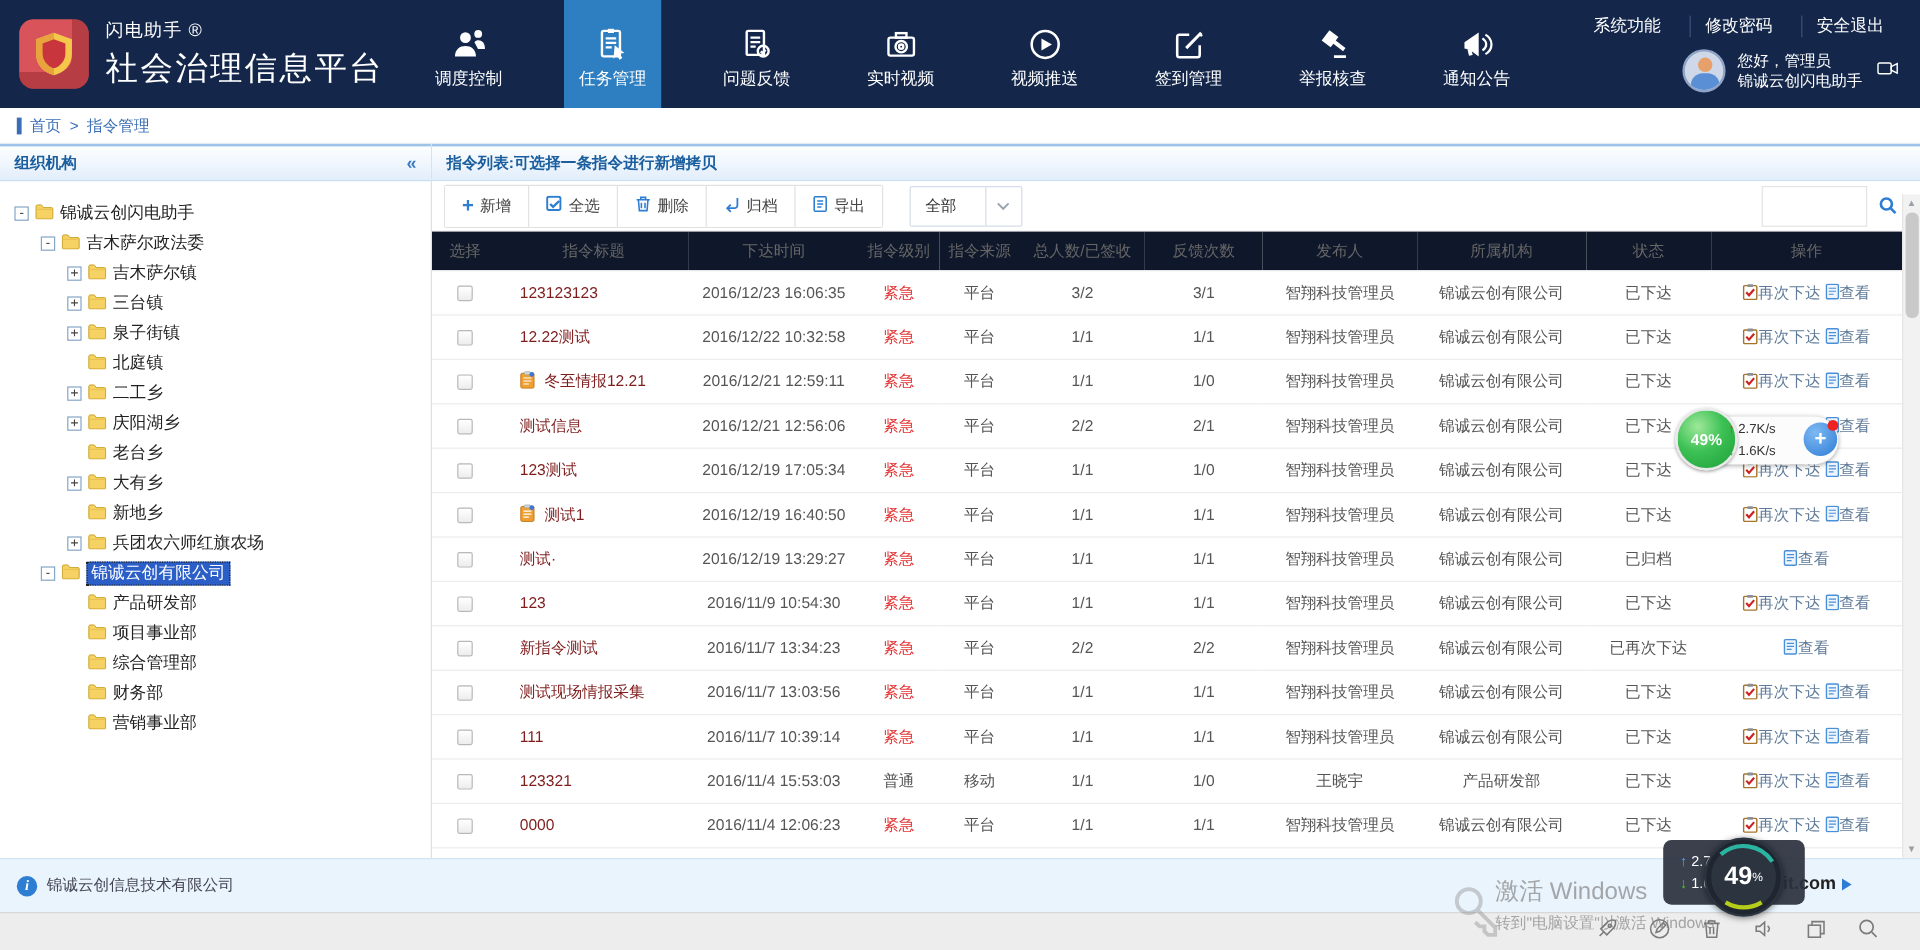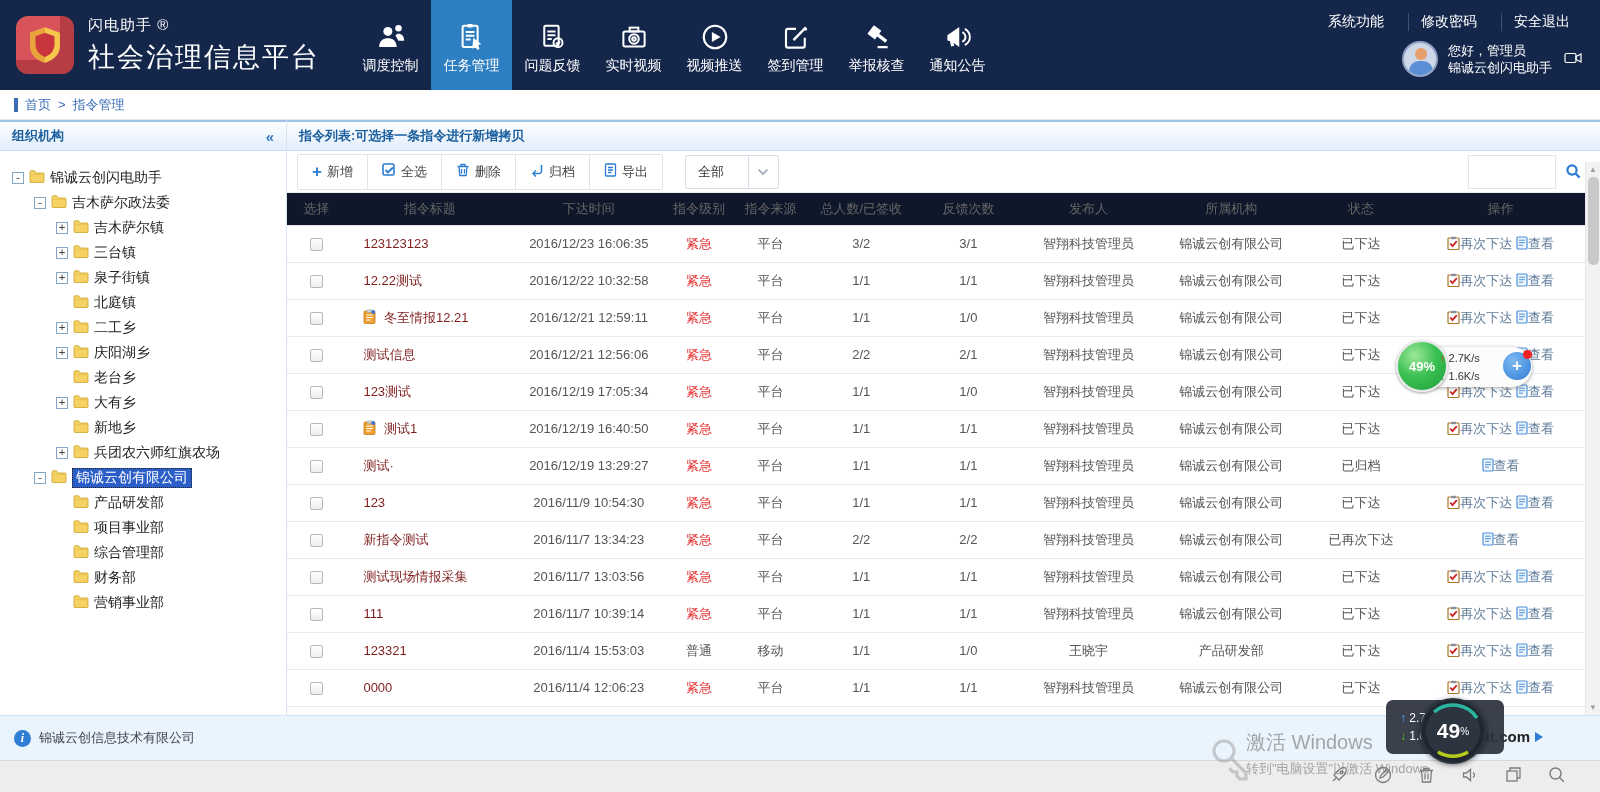--- a/index.html
+++ b/index.html
@@ -5,21 +5,21 @@
   * { margin:0; padding:0; box-sizing:border-box; }
   html,body { width:1600px; height:792px; overflow:hidden; font-family:"Liberation Sans","DejaVu Sans",sans-serif; background:#fff; }
 
   
   .header { height:90px; background:#14274b; display:flex; align-items:stretch; position:relative; }
   .logo-wrap { display:flex; align-items:center; padding:0 14px 0 16px; }
   .logo { width:58px; height:58px; border-radius:12px; background:#d8545a; position:relative; overflow:hidden; box-shadow:inset -14px -14px 0 rgba(120,20,30,.35); display:flex; align-items:center; justify-content:center; }
   .brand { display:flex; flex-direction:column; justify-content:center; color:#fff; margin-right:30px; }
   .brand-small { font-size:15px; letter-spacing:1px; margin-bottom:4px; }
   .brand-large { font-size:27px; letter-spacing:2px; font-weight:500; }
-  .nav { display:flex; align-items:stretch; }
+  .nav { display:flex; align-items:stretch;gap:39px; }
   .nav-item { width:81px; display:flex; flex-direction:column; align-items:center; justify-content:center; gap:5px; color:#fff; cursor:pointer; }
   .nav-item.active { background:#2e7fc1; }
   .nav-item .nv-ic { height:36px; display:flex; align-items:flex-end; }
   .nav-item .nv-lb { font-size:14px; }
   .hd-right { margin-left:auto; display:flex; flex-direction:column; justify-content:center; padding-right:18px; color:#fff; }
   .hd-links { display:flex; justify-content:flex-end; gap:12px; font-size:14px; margin-bottom:10px; }
   .hd-links span { padding:0 12px; cursor:pointer; }
   .hd-links span + span { border-left:1px solid #3c517a; }
   .hd-user { display:flex; align-items:center; gap:10px; justify-content:flex-end; }
   .avatar { width:36px; height:36px; border-radius:50%; background:#cfd8e8; border:2px solid #8fa3c6; position:relative; overflow:hidden; }
@@ -27,21 +27,21 @@
   .avatar .a-body { position:absolute; left:5px; top:18px; width:24px; height:16px; border-radius:10px 10px 0 0; background:#5a8fd6; }
   .hd-greet { font-size:13px; line-height:17px; }
   .cam-ic { margin-left:2px; }
 
   
   .breadcrumb { height:30px; border-bottom:1px solid #e3e9f2; display:flex; align-items:center; padding-left:14px; font-size:13px; color:#3a6db5; gap:7px; background:#fff; }
   .bc-bar { width:4px; height:14px; background:#3a6db5; display:inline-block; }
 
   
   .content { display:flex; height:595px; }
-  .sidebar { width:287px; border-right:1px solid #d6e2ef; display:flex; flex-direction:column; }
+  .sidebar { width:360px; border-right:1px solid #d6e2ef; display:flex; flex-direction:column; }
   .panel-hd { height:31px; border-top:2px solid #9ec3e8; background:linear-gradient(#fdfeff,#e2eefb); border-bottom:1px solid #c7ddf2; display:flex; align-items:center; padding:0 12px; font-size:13px; font-weight:bold; color:#1a5e9e; }
   .panel-hd .collapse { margin-left:auto; color:#3a79c3; font-size:15px; cursor:pointer; }
   .tree { padding:14px 8px; overflow:hidden; font-size:14px; color:#222; }
   .tree-item { display:flex; align-items:center; height:25px; white-space:nowrap; }
   .tree-item .tg { width:12px; height:12px; border:1px solid #86a6c6; background:#fff; font-size:11px; line-height:10px; text-align:center; color:#444; margin-right:5px; flex:0 0 auto; cursor:pointer; font-family:"DejaVu Sans Mono",monospace; }
   .tree-item.leaf .tg { visibility:hidden; }
   .tree-item .fold { margin-right:5px; flex:0 0 auto; }
   .tree-item.lv0 { padding-left:4px; } .tree-item.lv1 { padding-left:26px; } .tree-item.lv2 { padding-left:48px; }
   .tree-item .lbl { cursor:pointer; }
   .tree-item.sel .lbl { background:#2b5fc7; color:#fff; border:1px dotted #222; padding:0 3px; }

